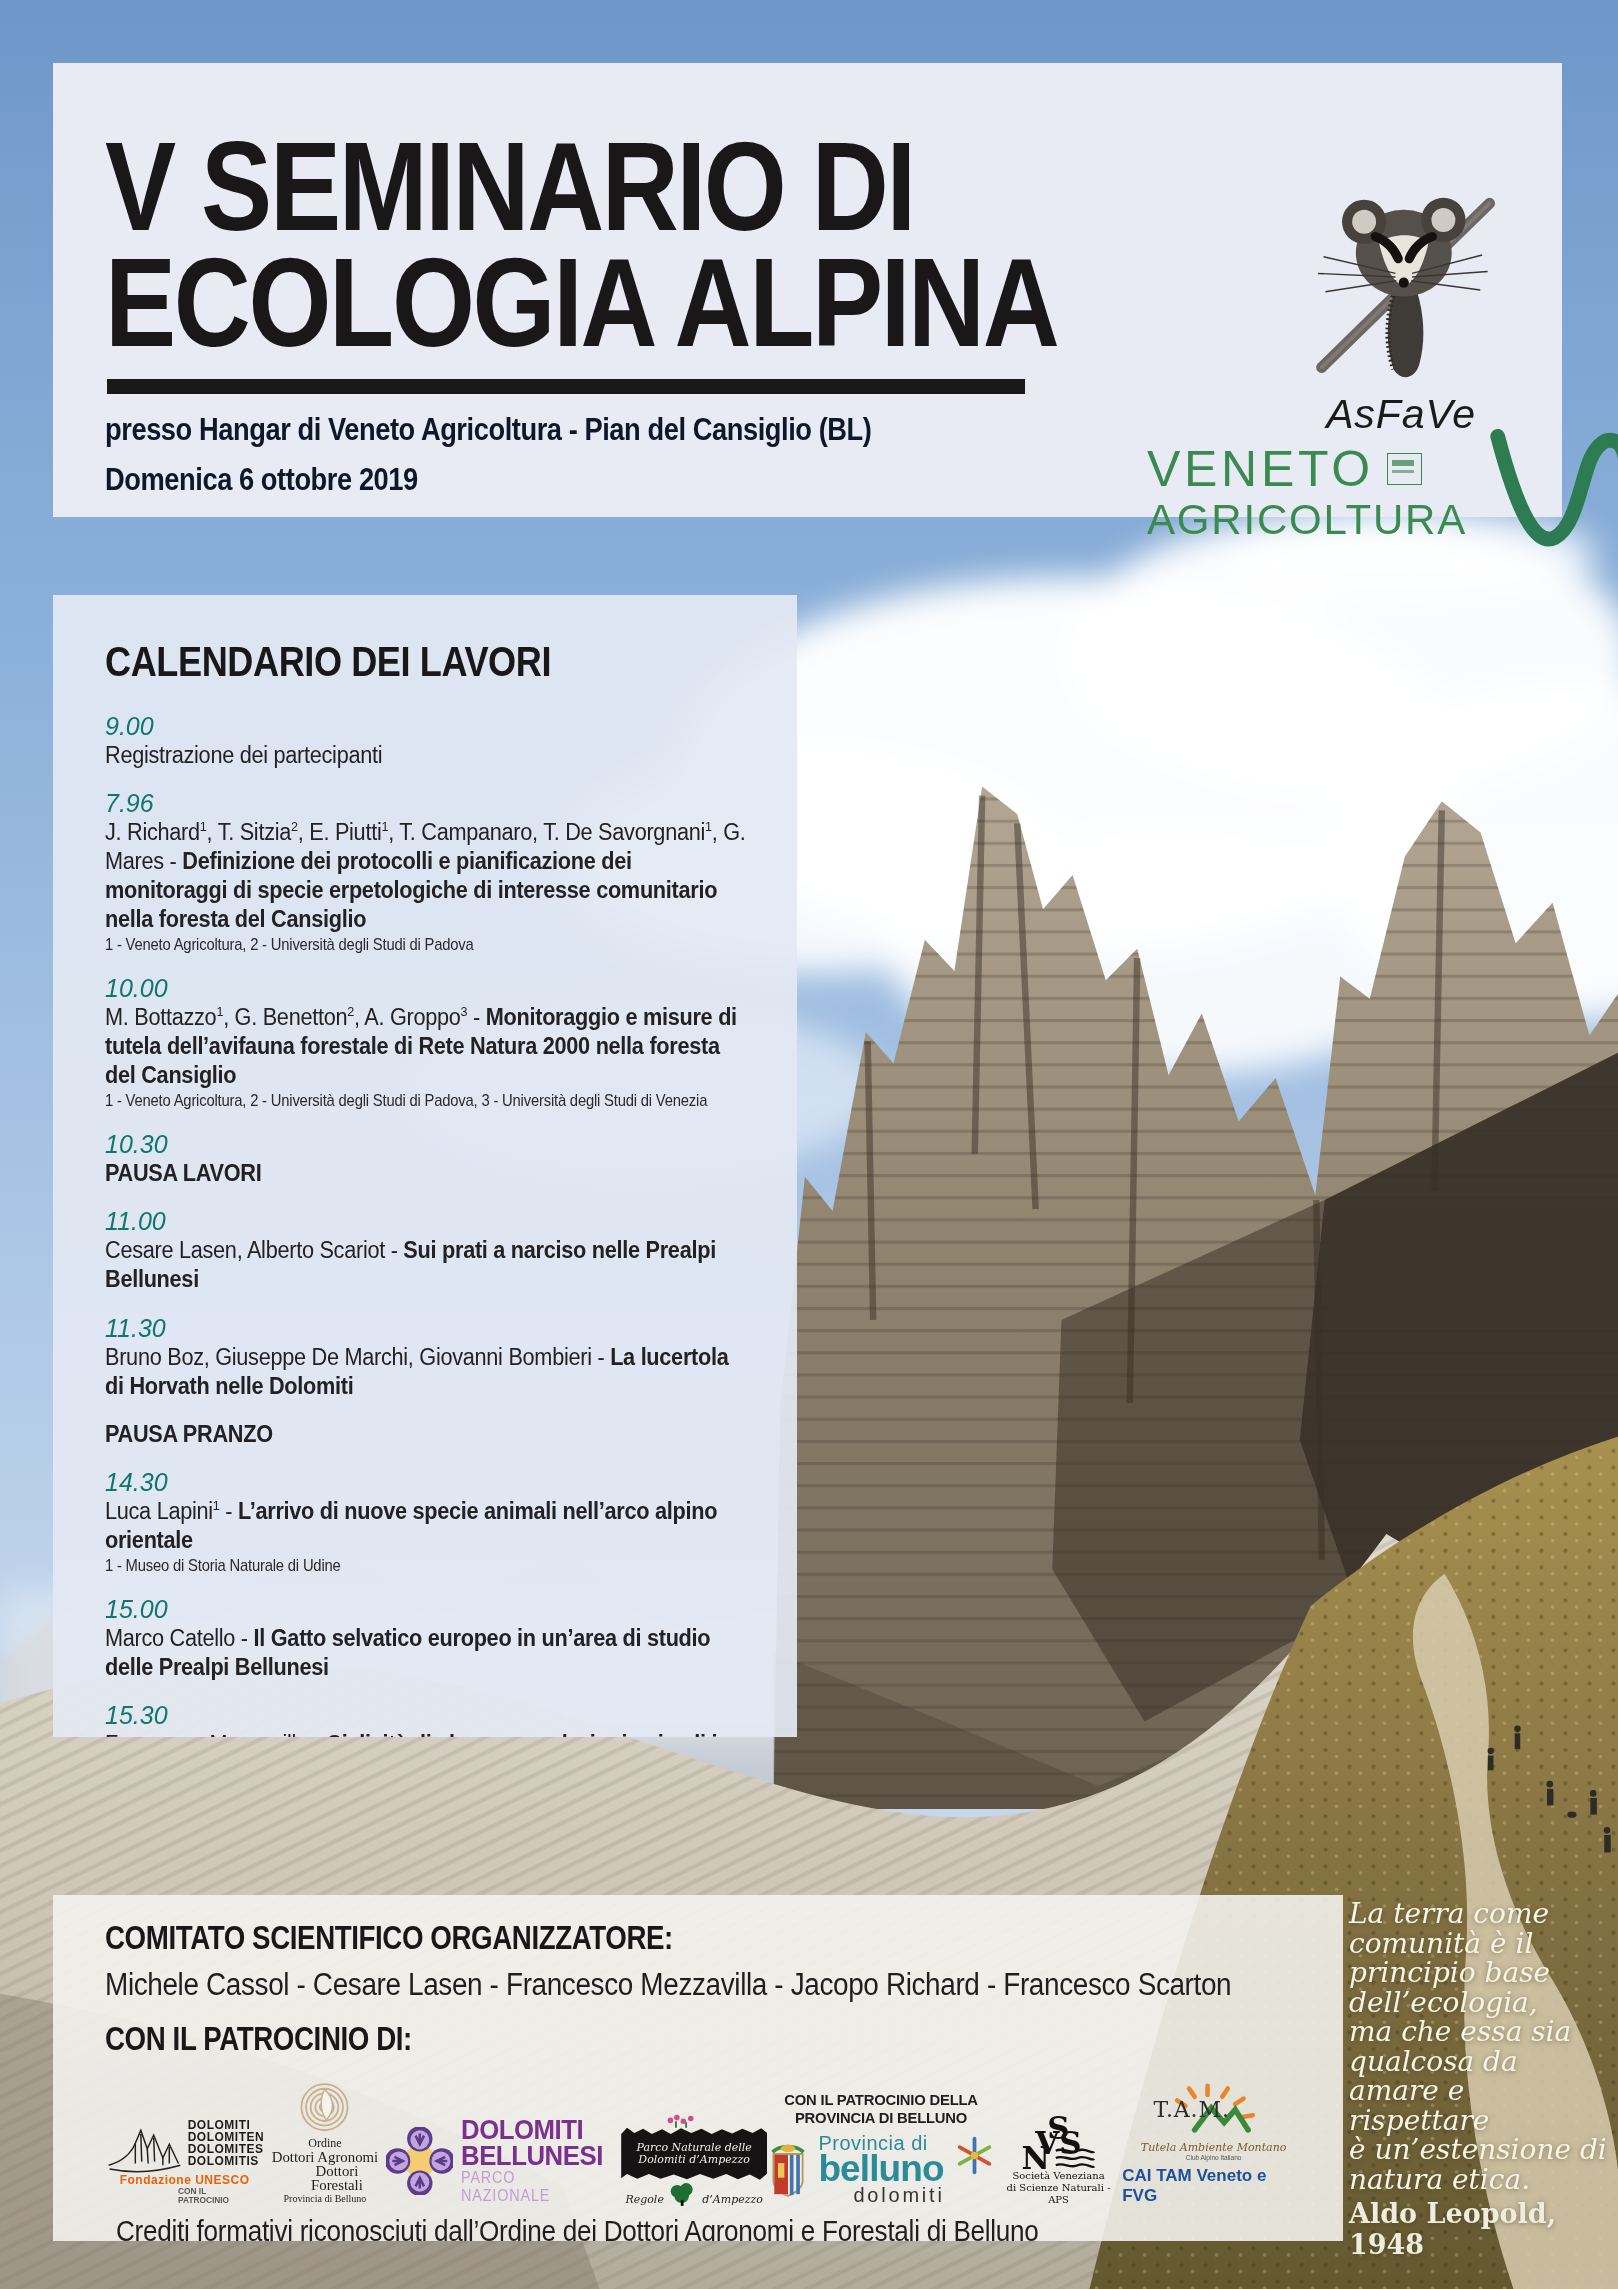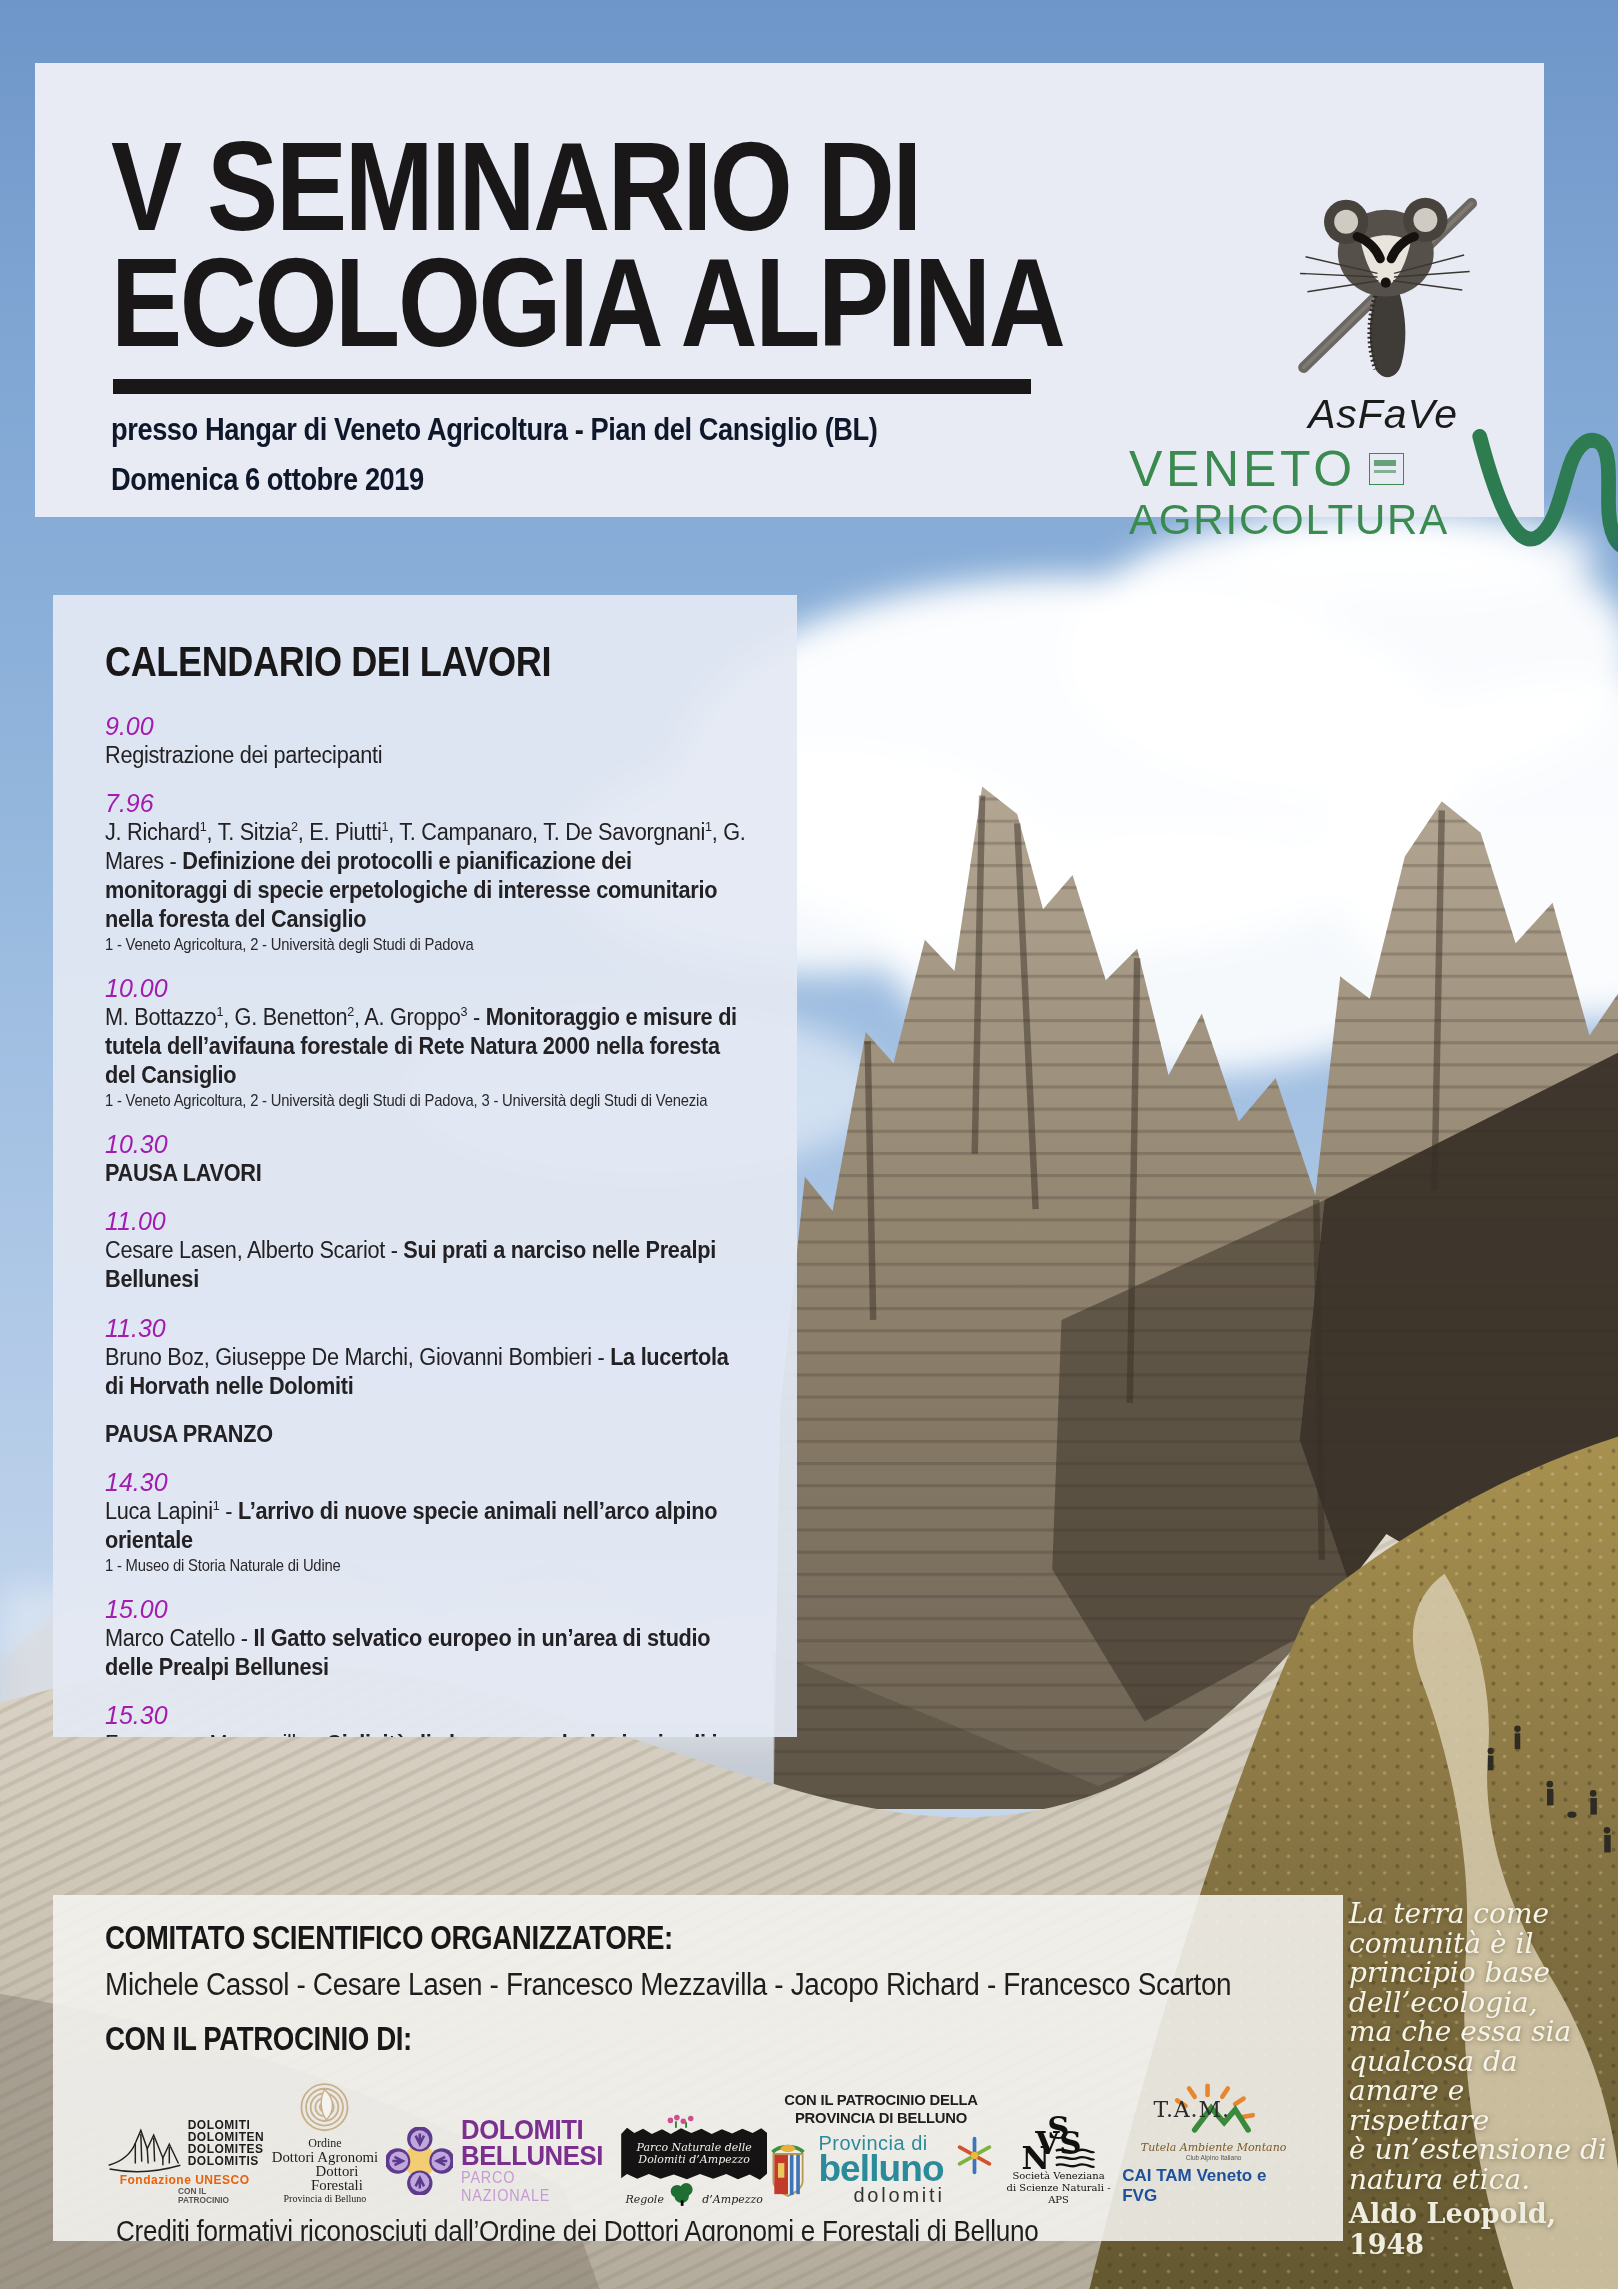--- a/index.html
+++ b/index.html
@@ -6,22 +6,22 @@
   .poster{
     position:relative; width:1619px; height:2290px; margin:0 auto;
     overflow:hidden;
     font-family:"Liberation Sans","DejaVu Sans",sans-serif;
     color:#1f1d1e;
     background:linear-gradient(180deg,#6e96c8 0%,#7fa5d3 14%,#8bb0d9 28%,#9cbce0 42%,#b0c9e7 58%,#c4d6ec 75%,#cfdcef 100%);
   }
   svg.bg{position:absolute;left:0;top:0;width:1619px;height:2290px;}
   
   .headerBox{
-    position:absolute; left:35px; top:63px; width:1509px; height:454px;
-    background:#e8ebf4; box-sizing:border-box; padding:65px 0 0 76px;
+    position:absolute; left:53px; top:63px; width:1509px; height:454px;
+    background:#e8ebf4; box-sizing:border-box; padding:65px 0 0 52px;
   }
   .calBox{
     position:absolute; left:53px; top:595px; width:744px; height:1142px;
     background:rgba(227,232,243,0.93); box-sizing:border-box; padding:42px 46px 9.2px 52px;
     overflow:hidden;
   }
   .footBox{
     position:absolute; left:53px; top:1895px; width:1290px; height:346px;
     background:rgba(245,244,240,0.88); box-sizing:border-box; padding:24px 37px 13px 52px;
     overflow:hidden;
@@ -46,21 +46,21 @@
   .venetoRow{display:flex; align-items:center; gap:13px;}
   .venetoWord{font-size:50px; letter-spacing:3.7px; color:#3b8a50; font-weight:400;}
   .venetoWord2{font-size:42px; letter-spacing:1.8px; color:#3b8a50; font-weight:400; margin-top:-1.8px;}
   .vemblem{display:inline-block; width:33px; height:29.5px; border:1.8px solid #3b8a50; position:relative;}
   .vemblem:before{content:""; position:absolute; left:3.7px; top:5.5px; width:22px; height:6.5px; background:#3b8a50; opacity:.75;}
   .vemblem:after{content:""; position:absolute; left:3.7px; top:15.7px; width:22px; height:2.8px; background:#3b8a50; opacity:.6;}
   .vswoosh{position:absolute; left:341px; top:-11px;}
   
   .calHead{font-size:43px; font-weight:bold; letter-spacing:-0.5px; margin:0 0 28px 0; color:#191718;}
   .entry{margin-bottom:19.4px;}
-  .time{font-size:25px; font-style:italic; line-height:29px; color:#a21caf;}
+  .time{font-size:25px; font-style:italic; line-height:29px; color:#0f766e;}
   .ebody{font-size:23px; line-height:29px; letter-spacing:-0.3px; color:#232123;}
   .foot{font-size:15.7px; line-height:19.4px; letter-spacing:-0.2px; color:#2a282a; margin-top:0.9px;}
   
   .footHead{font-size:33px; font-weight:bold; letter-spacing:-0.5px; color:#191718; margin:0;}
   .footNames{font-size:31px; line-height:37px; letter-spacing:-0.4px; margin:9.2px 0 16.6px 0;}
   .credits{font-size:29px; letter-spacing:-0.3px; margin-top:9.2px;margin-left:11px;}
   .logoRow{display:flex; justify-content:space-between; align-items:flex-end; width:1200px; height:146px; margin-top:1.8px;}
   .logoCell{display:flex; flex-direction:column; align-items:center; justify-content:flex-end;}
   .provNote{font-size:14.8px; font-weight:bold; text-align:center; line-height:17.5px; letter-spacing:-0.2px; margin-bottom:5.5px;}
   

